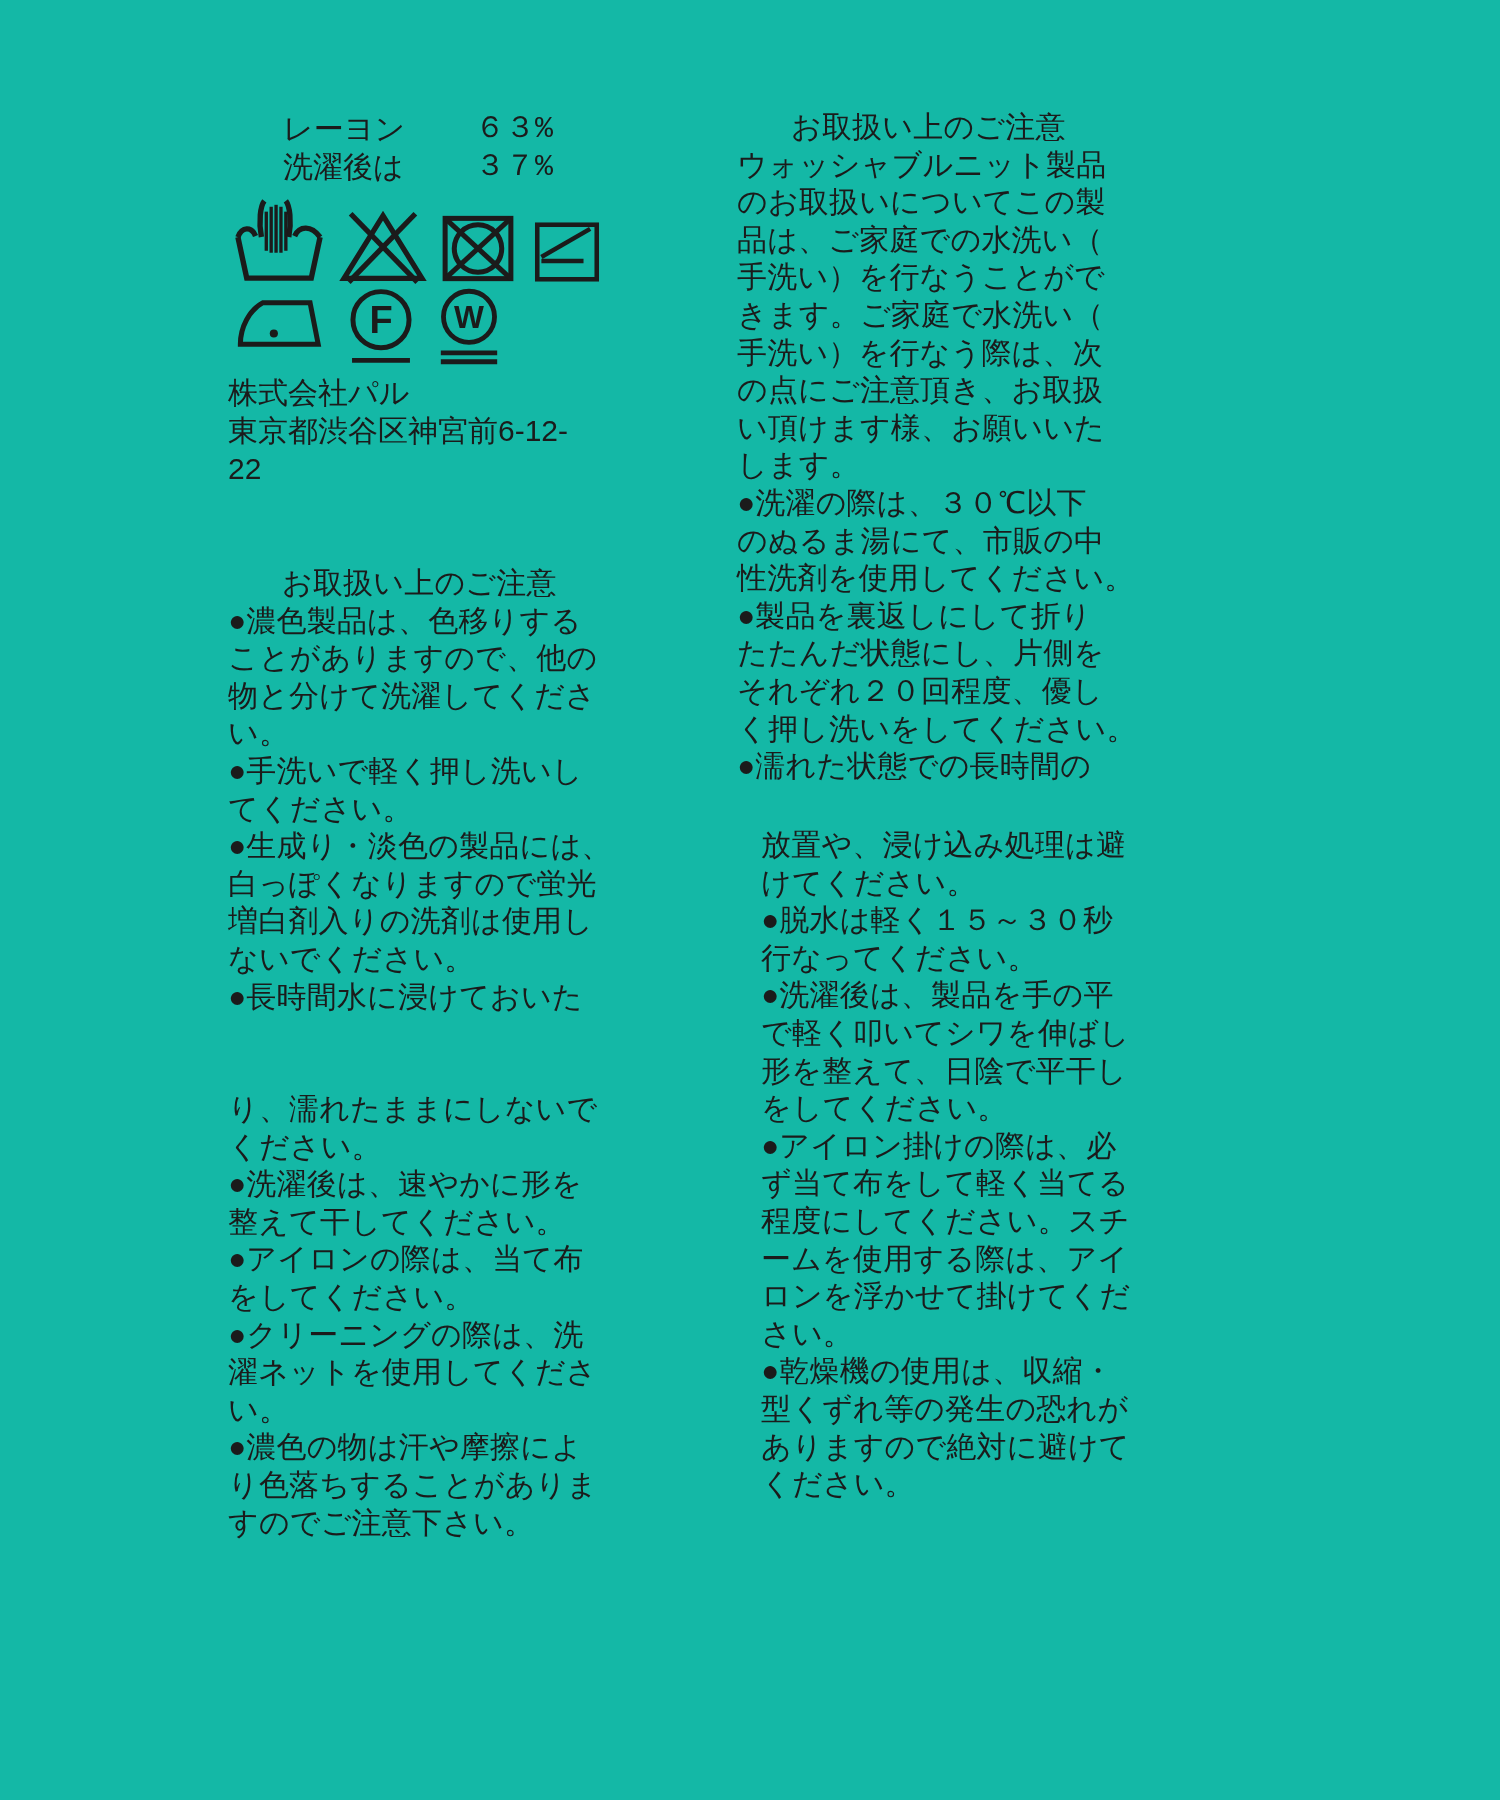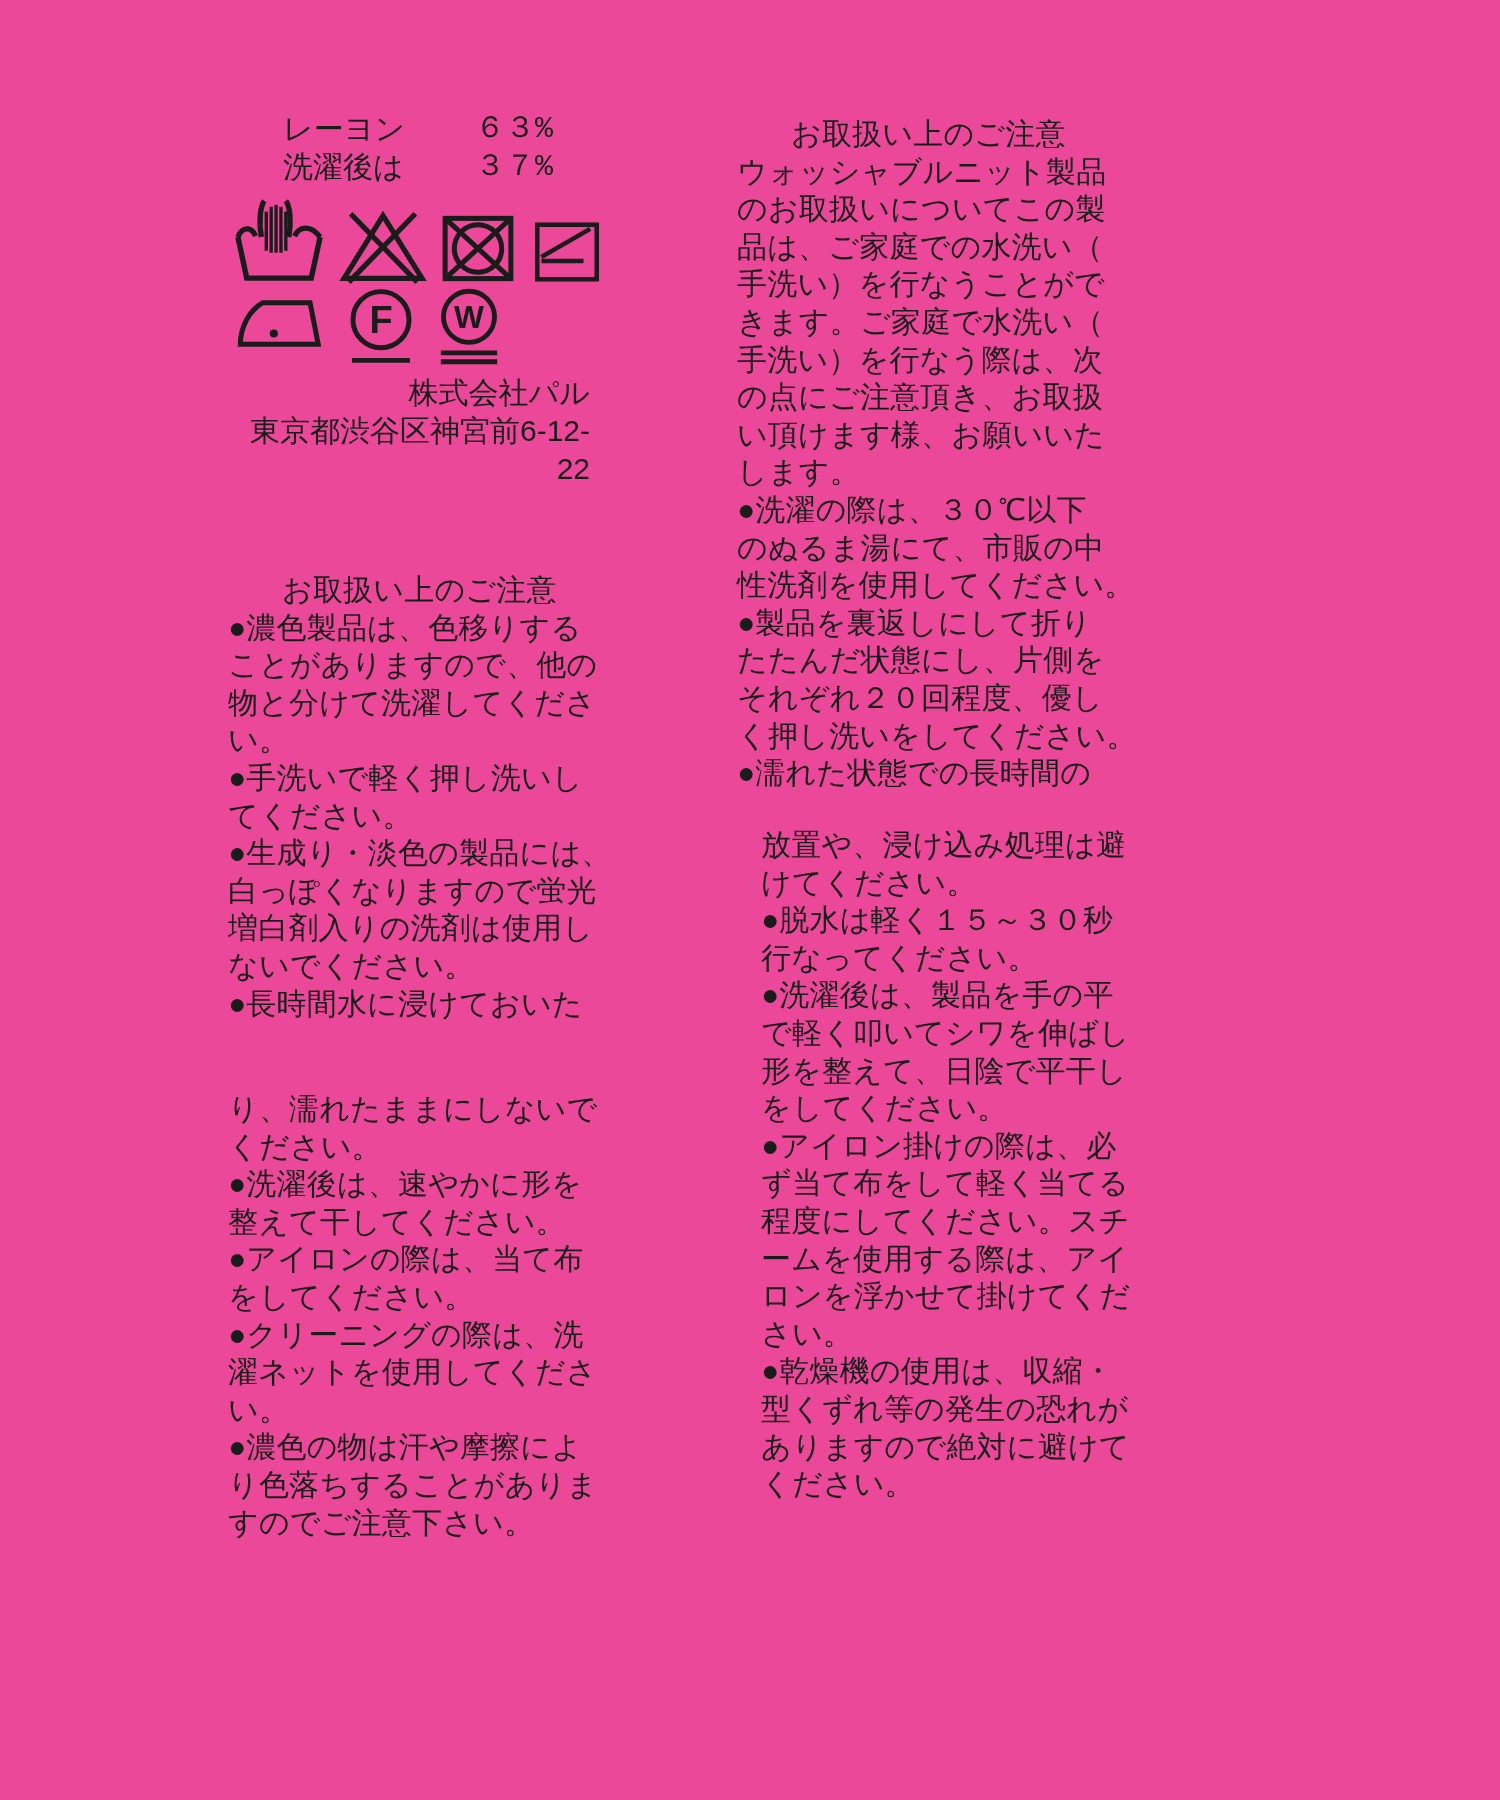--- a/index.html
+++ b/index.html
@@ -1,19 +1,19 @@
 <!DOCTYPE html>
 <html><head>
 <meta charset="utf-8">
 <style>
   html,body{margin:0;padding:0;background:#ffffff;}
   .sheet{
     position:relative;
     width:1500px;height:1800px;
-    background:#ec4899;
+    background:#14b8a6;
     font-family:"Liberation Sans",sans-serif;
     color:#1b1b1b;
     overflow:hidden;
   }
   
   .composition{position:absolute;left:283px;top:110px;font-size:30px;line-height:38px;}
   .comp-row{display:flex;}
   .comp-name{display:inline-block;width:192px;}
   .comp-pct{display:inline-block;font-family:Liberation Mono, monospace;}
   
@@ -24,27 +24,27 @@
     fill:none;stroke:#1b1b1b;stroke-width:5.5;stroke-linecap:butt;
   }
   .care-icon .thin{stroke-width:3.4;}
   .care-icon .dot{fill:#1b1b1b;stroke:none;}
   .care-icon text{
     fill:#1b1b1b;stroke:none;
     font-family:"Liberation Sans",sans-serif;font-weight:bold;
     text-anchor:middle;
   }
   
-  .maker{position:absolute;left:228px;top:374px;width:362px;text-align:right;
+  .maker{position:absolute;left:228px;top:374px;width:362px;text-align:left;
          font-size:30px;line-height:38px;}
   .origin{margin-top:8px;font-family:"Liberation Mono",monospace;
           font-size:25px;letter-spacing:4px;}
   
   .txt{font-size:30px;line-height:37.6px;white-space:pre-line;letter-spacing:0.2px;}
-  .heading{padding-left:54px;margin-top:7px;}
+  .heading{padding-left:54px;}
   .lcol-b1{position:absolute;left:228px;top:564px;width:400px;}
   .lcol-b2{position:absolute;left:228px;top:1062px;width:400px;margin-top:28px;}
   .rcol-b1{position:absolute;left:737px;top:108px;width:410px;}
   .rcol-b2{position:absolute;left:737px;top:826px;width:410px;margin-left:24px;}
 </style>
 </head>
 <body>
 
 <div class="sheet">
 

